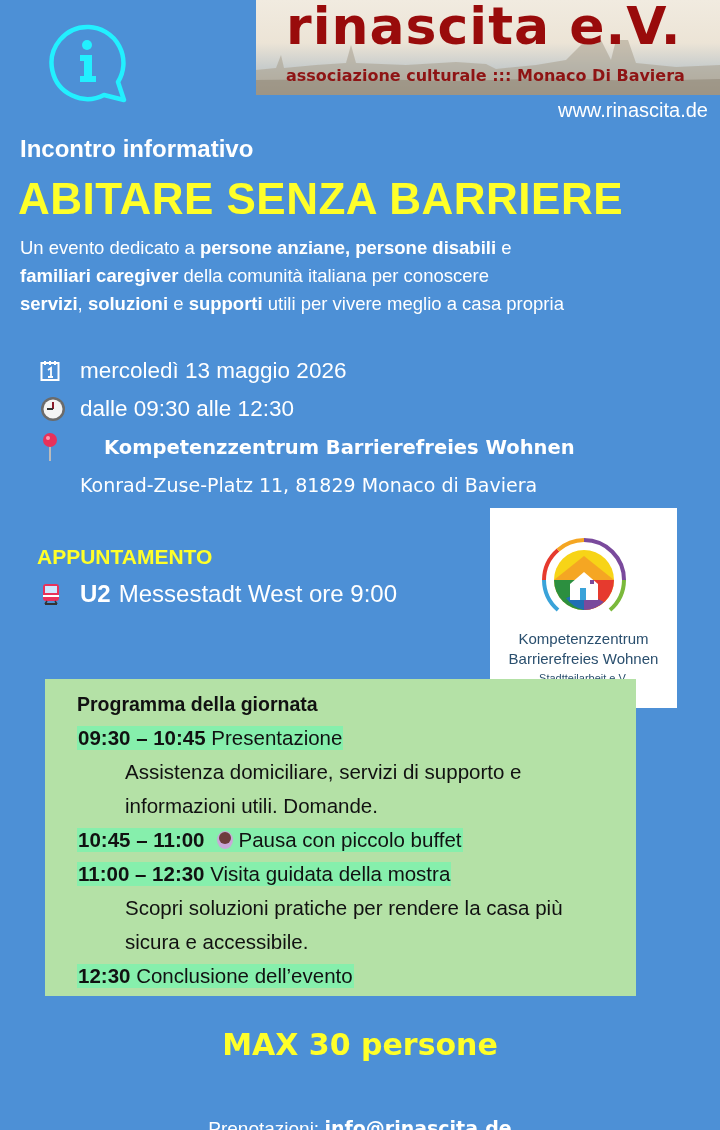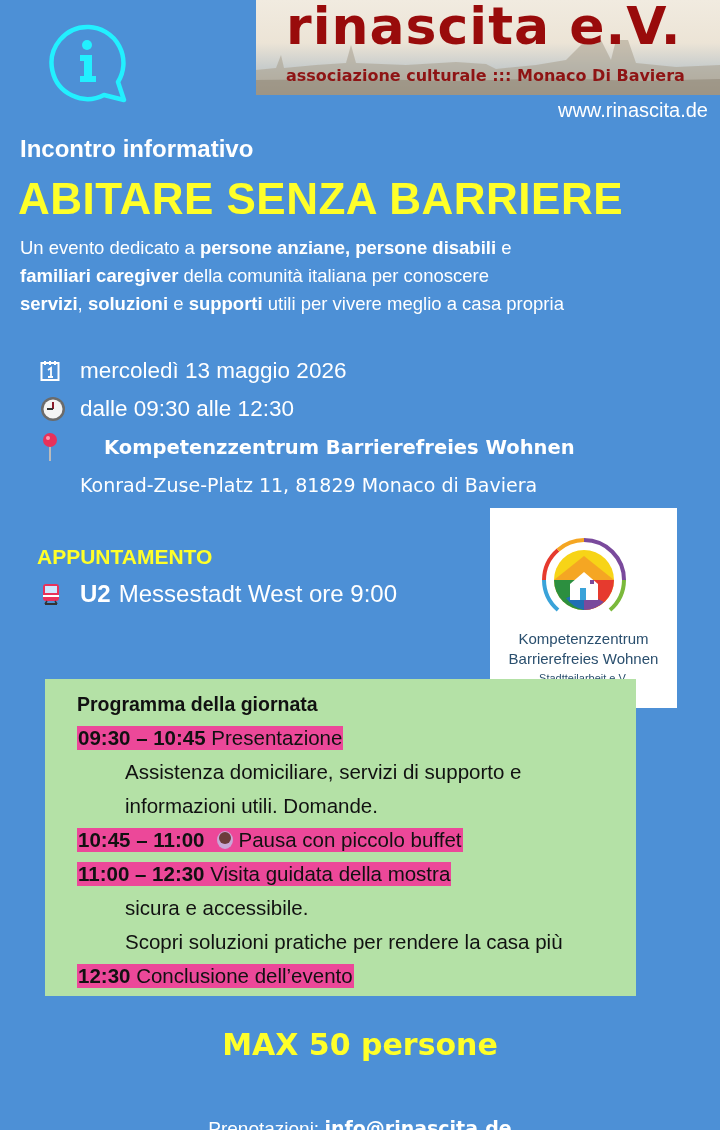--- a/index.html
+++ b/index.html
@@ -20,21 +20,21 @@
   .drow .ic { width: 30px; display: inline-flex; align-items: center; justify-content: flex-start; margin-right: 10px; }
   .drow.bold { font-weight: bold; font-family: "DejaVu Sans", sans-serif; font-size: 19.5px; gap: 24px; }
   .drow.indent { padding-left: 40px; font-family: "DejaVu Sans", sans-serif; font-size: 19px; }
   .appt-label { left: 37px; top: 545px; font-size: 21px; font-weight: bold; color: #ffff29; }
   .appt-row { left: 40px; top: 580px; display: flex; align-items: center; font-size: 24px; }
   .appt-row b { margin-right: 8px; }
   .partner-logo { left: 490px; top: 508px; width: 187px; height: 200px; background: #fff; }
   .partner-logo .pl-text { position: absolute; left: 0; width: 100%; text-align: center; color: #2a4f6e; }
   .program { left: 45px; top: 679px; width: 591px; height: 317px; background: #b4e1a6; color: #111; padding: 8px 10px; }
   .prow { height: 34px; display: flex; align-items: center; font-size: 20.5px; white-space: nowrap; margin-left: 22px; }
-  .prow .hl { background: #ec4899; padding: 0 1px; }
+  .prow .hl { background: #86efac; padding: 0 1px; }
   .prow .hl b { font-weight: bold; }
   .prow.sub { padding-left: 48px; }
   .prog-title { font-weight: bold; font-size: 19.5px; }
   .max { left: 0; width: 720px; top: 1027px; text-align: center; font-size: 30px; font-weight: bold; color: #ffff29; font-family: "DejaVu Sans", sans-serif; }
   .booking { left: 0; width: 720px; top: 1077px; text-align: center; font-size: 19px; color: #fff; margin-top: 40px; }
   .booking b { font-weight: bold; font-family: "DejaVu Sans", sans-serif; }
 </style>
 </head>
 <body>
 
@@ -154,23 +154,23 @@
             <ellipse cx="10" cy="11" rx="8" ry="9" fill="#c9a8d8"></ellipse>
             <ellipse cx="10" cy="9" rx="6" ry="6" fill="#6d3c3c"></ellipse>
           </svg>
         </span>
         <span> Pausa con piccolo buffet</span>
       </span>
     </div>
   <div class="prow">
       <span class="hl"><b>11:00 – 12:30</b><span> Visita guidata della mostra</span></span>
     </div>
+  <div class="prow sub">Scopri soluzioni pratiche per rendere la casa più</div>
   <div class="prow sub">sicura e accessibile.</div>
-  <div class="prow sub">Scopri soluzioni pratiche per rendere la casa più</div>
   <div class="prow">
       <span class="hl"><b>12:30</b><span> Conclusione dell’evento</span></span>
     </div>
 </div>
 
-<div class="abs max">MAX 50 persone</div>
+<div class="abs max">MAX 30 persone</div>
 <div class="abs booking">
   <span>Prenotazioni: </span><b>info@rinascita.de</b>
 </div>
 
 </body></html>

